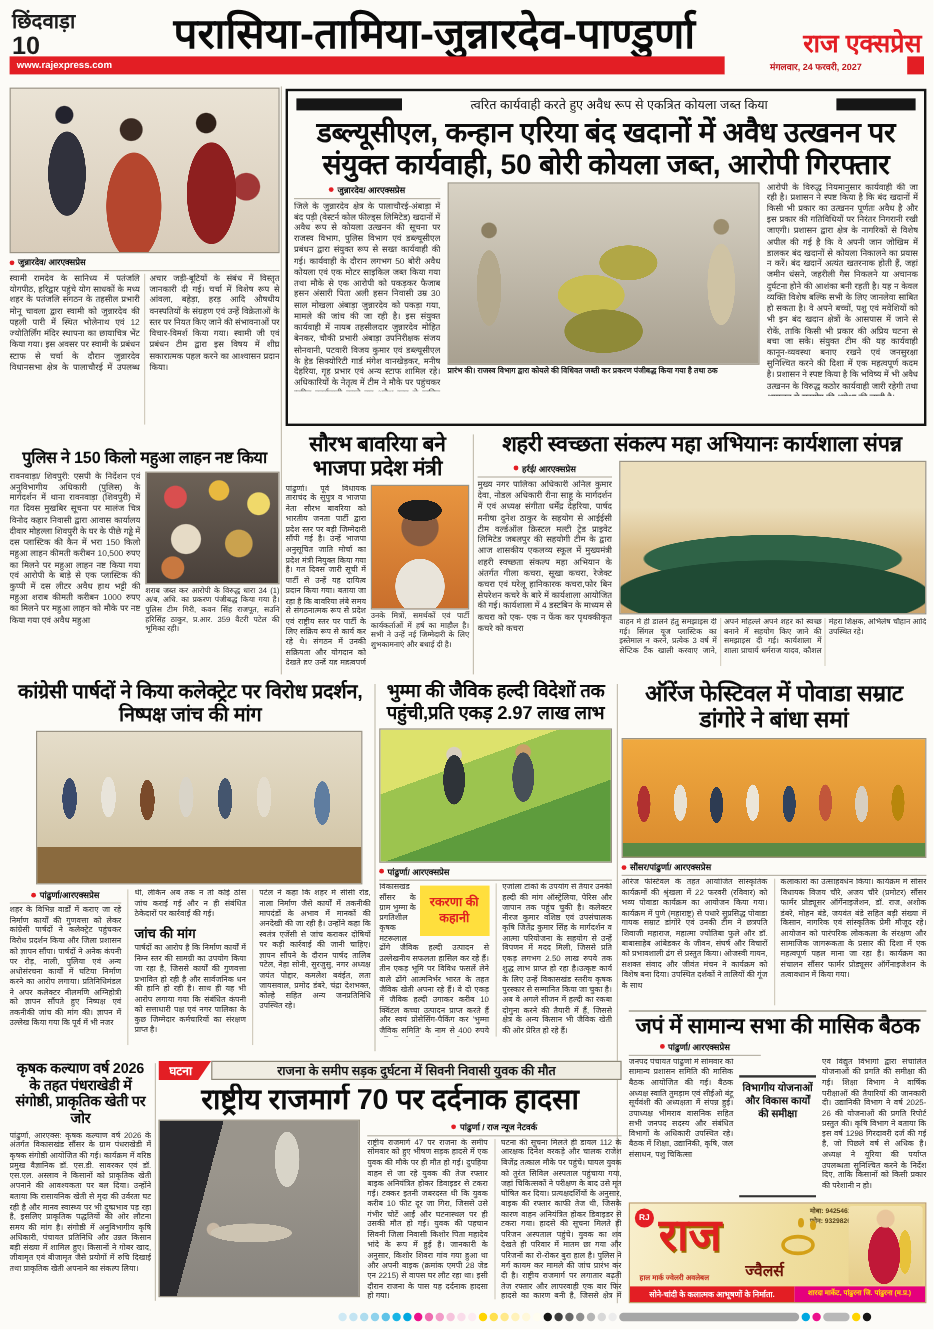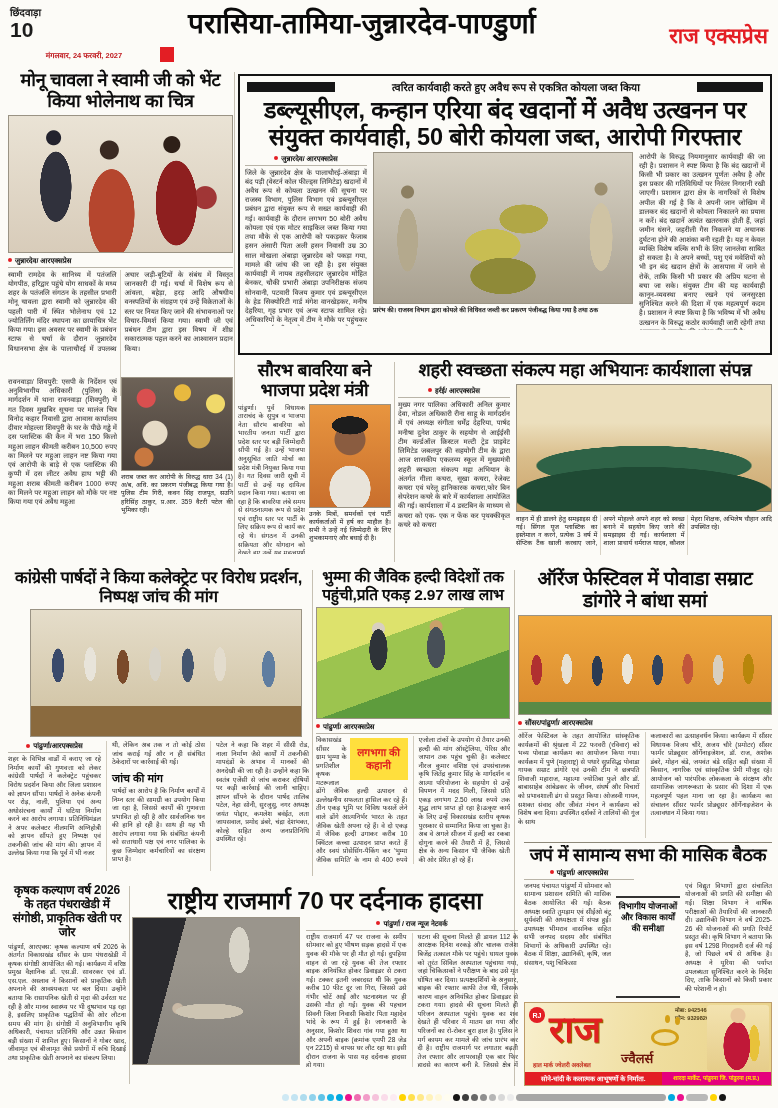--- a/index.html
+++ b/index.html
@@ -14,34 +14,34 @@
 .dateline{display:flex;align-items:center;justify-content:center;gap:3px;font-size:7px;font-weight:700;color:#111;margin:2px 0;border-bottom:1px solid #b9b4a8;padding-bottom:2px}
 .dateline.dl-left{justify-content:flex-start}
 .dot{width:4px;height:4px;border-radius:50%;background:#e31e24;flex:none}
 .photo{border:1px solid #9a9384;background-size:cover}
 .vdiv{position:absolute;width:1px;background:#c6c0b2}
 .cols{display:flex;gap:5px}
 .cols>*{flex:1;min-width:0}
 .cols.sep>*+*{border-left:1px solid #d2ccbe;padding-left:5px}
 
 .m-edition{position:absolute;left:10px;top:5px;text-align:left}
-.m-ed-name{font-size:10px;font-weight:700}
+.m-ed-name{font-size:17px;font-weight:700}
 .m-ed-num{font-size:21px;font-weight:800;line-height:1}
-.m-title{position:absolute;left:88px;top:3px;width:548px;font-size:28px;font-weight:800;text-align:center;white-space:nowrap;color:#0a0a0a}
+.m-title{position:absolute;left:88px;top:3px;width:548px;font-size:35px;font-weight:800;text-align:center;white-space:nowrap;color:#0a0a0a}
 .m-brand{position:absolute;right:10px;top:21px;font-size:21px;font-weight:800;color:#e31e24;white-space:nowrap}
 .m-bar{position:absolute;left:8px;right:8px;top:47px;height:15px;display:flex}
 .m-bar-red{flex:1;background:#e31e24;color:#fff;font-size:8px;font-weight:700;display:flex;align-items:center;padding-left:6px}
 .m-bar-date{width:152px;background:#fcfbf7;color:#c01a1f;font-size:7.5px;font-weight:700;display:flex;align-items:center;justify-content:center}
 .m-bar-sq{width:14px;background:#e31e24}
 
 .lead-box{border:2px solid #141414;padding:3px 5px;background:#fcfbf7}
 .kicker{display:flex;align-items:center;gap:6px;margin:1px 2px}
 .kicker .bar{height:10px;background:#161616}
 .kicker .bl{width:88px}.kicker .br{width:66px}
-.kicker-text{flex:1;text-align:center;font-size:10.5px;font-weight:700;color:#111;white-space:nowrap;overflow:hidden}
+.kicker-text{flex:1;text-align:center;font-size:10.5px;font-weight:400;color:#111;white-space:nowrap;overflow:hidden}
 
 .success-box{float:right;width:58px;background:#ffdf3d;color:#e02020;font-weight:800;font-size:10.5px;line-height:1.25;text-align:center;padding:8px 2px;margin:2px 0 2px 3px}
 
 .pullquote{width:64px;flex:none;margin-top:14px;border-top:2px solid #333;border-bottom:2px solid #333;padding:3px 1px;font-size:8.5px;font-weight:800;text-align:center;line-height:1.3;color:#101010}
 
 .acc-head{display:flex;height:16px}
 .acc-label{background:#e31e24;color:#fff;font-weight:800;font-size:10px;display:flex;align-items:center;padding:0 16px 0 9px;clip-path:polygon(0 0,100% 0,calc(100% - 11px) 100%,0 100%)}
 .acc-strip{flex:1;border:1px solid #8d8878;background:#f0ede3;font-weight:800;font-size:10.5px;color:#191919;display:flex;align-items:center;justify-content:center;white-space:nowrap;overflow:hidden}
 
 .ad{border:1px solid #bd9d6a;background:linear-gradient(100deg,#f8efcd,#efdd9d 55%,#e9d28a);position:relative;overflow:hidden}
@@ -139,27 +139,27 @@
 <div class="page">
 
   <div>
     <div class="m-edition">
       <div class="m-ed-name">छिंदवाड़ा</div>
       <div class="m-ed-num">10</div>
     </div>
     <div class="m-title">परासिया-तामिया-जुन्नारदेव-पाण्डुर्णा</div>
     <div class="m-brand">राज एक्सप्रेस</div>
     <div class="m-bar">
+      <div class="m-bar-red">www.rajexpress.com</div>
       <div class="m-bar-date">मंगलवार, 24 फरवरी, 2027</div>
       <div class="m-bar-sq"></div>
     </div>
   </div>
 
   <div class="abs" style="left:8px;top:70px;width:225px;height:302px">
-    <h2 class="hl" style="font-size:18px">मोनू चावला ने स्वामी जी को भेंट किया भोलेनाथ का चित्र</h2>
     <div class="photo ph-ramdev" style="height:138px;margin-top:3px"></div>
     <div class="dateline dl-left" style="margin-top:3px">
       <span class="dot"></span>
       <span>जुन्नारदेव/ आरएक्सप्रेस</span>
     </div>
     <div class="bt" style="columns:2;column-gap:8px;column-rule:1px solid #d2ccbe;height:126px;overflow:hidden">स्वामी रामदेव के सानिध्य में पतंजलि योगपीठ, हरिद्वार पहुंचे योग साधकों के मध्य शहर के पतंजलि संगठन के तहसील प्रभारी मोनू चावला द्वारा स्वामी को जुन्नारदेव की पहली पारी में स्थित भोलेनाथ एवं 12 ज्योतिर्लिंग मंदिर स्थापना का छायाचित्र भेंट किया गया। इस अवसर पर स्वामी के प्रबंधन स्टाफ से चर्चा के दौरान जुन्नारदेव विधानसभा क्षेत्र के पालाचौरई में उपलब्ध अचार जड़ी-बूटियों के संबंध में विस्तृत जानकारी दी गई। चर्चा में विशेष रूप से आंवला, बहेड़ा, हरड़ आदि औषधीय वनस्पतियों के संग्रहण एवं उन्हें विक्रेताओं के स्तर पर नियत किए जाने की संभावनाओं पर विचार-विमर्श किया गया। स्वामी जी एवं प्रबंधन टीम द्वारा इस विषय में शीघ्र सकारात्मक पहल करने का आश्वासन प्रदान किया।</div>
   </div>
 
   <div class="vdiv" style="left:234px;top:72px;height:490px"></div>
 
@@ -182,20 +182,21 @@
         <div class="photo ph-coal" style="height:152px"></div>
         <div class="caption" style="margin-top:2px;font-weight:700">प्रारंभ की। राजस्व विभाग द्वारा कोयले की विधिवत जब्ती कर प्रकरण पंजीबद्ध किया गया है तथा ठक</div>
       </div>
       <div style="flex:1;min-width:0">
         <div class="bt" style="height:178px;overflow:hidden">आरोपी के विरुद्ध नियमानुसार कार्यवाही की जा रही है। प्रशासन ने स्पष्ट किया है कि बंद खदानों में किसी भी प्रकार का उत्खनन पूर्णतः अवैध है और इस प्रकार की गतिविधियों पर निरंतर निगरानी रखी जाएगी। प्रशासन द्वारा क्षेत्र के नागरिकों से विशेष अपील की गई है कि वे अपनी जान जोखिम में डालकर बंद खदानों से कोयला निकालने का प्रयास न करें। बंद खदानें अत्यंत खतरनाक होती हैं, जहां जमीन धंसने, जहरीली गैस निकलने या अचानक दुर्घटना होने की आशंका बनी रहती है। यह न केवल व्यक्ति विशेष बल्कि सभी के लिए जानलेवा साबित हो सकता है। वे अपने बच्चों, पशु एवं मवेशियों को भी इन बंद खदान क्षेत्रों के आसपास में जाने से रोकें, ताकि किसी भी प्रकार की अप्रिय घटना से बचा जा सके। संयुक्त टीम की यह कार्यवाही कानून-व्यवस्था बनाए रखने एवं जनसुरक्षा सुनिश्चित करने की दिशा में एक महत्वपूर्ण कदम है। प्रशासन ने स्पष्ट किया है कि भविष्य में भी अवैध उत्खनन के विरुद्ध कठोर कार्यवाही जारी रहेगी तथा आमजन से सहयोग की अपेक्षा की जाती है।</div>
       </div>
     </div>
   </div>
 
   <div class="abs" style="left:8px;top:374px;width:225px;height:188px">
+    <h2 class="hl" style="font-size:13.5px">पुलिस ने 150 किलो महुआ लाहन नष्ट किया</h2>
     <div style="display:flex;gap:4px;margin-top:3px">
       <div class="bt" style="flex:1;height:160px;overflow:hidden">रावनवाड़ा/ शिवपुरी: एसपी के निर्देशन एवं अनुविभागीय अधिकारी (पुलिस) के मार्गदर्शन में थाना रावनवाड़ा (शिवपुरी) में गत दिवस मुखबिर सूचना पर मालंज चित्र विनोद कहार निवासी द्वारा आवास कार्यालय दीवार मोहल्ला शिवपुरी के घर के पीछे गड्ढे में दस प्लास्टिक की कैन में भरा 150 किलो महुआ लाहन कीमती करीबन 10,500 रुपए का मिलने पर महुआ लाहन नष्ट किया गया एवं आरोपी के बाड़े से एक प्लास्टिक की कुप्पी में दस लीटर अवैध हाथ भट्टी की महुआ शराब कीमती करीबन 1000 रुपए का मिलने पर महुआ लाहन को मौके पर नष्ट किया गया एवं अवैध महुआ</div>
       <div style="width:112px;flex:none">
         <div class="photo ph-jars" style="height:94px"></div>
         <div class="caption" style="margin-top:2px">शराब जब्त कर आरोपी के विरुद्ध धारा 34 (1) अ/ब, अधि. का प्रकरण पंजीबद्ध किया गया है। पुलिस टीम गिरी, कवन सिंह राजपूत, सउनि हरिसिंह ठाकुर, प्र.आर. 359 वैटरी पटेल की भूमिका रही।</div>
       </div>
     </div>
   </div>
 
   <div class="abs" style="left:238px;top:360px;width:153px;height:202px">
@@ -254,21 +255,21 @@
 
   <div class="abs" style="left:316px;top:568px;width:194px;height:310px">
     <h2 class="hl" style="font-size:15.5px">भुम्मा की जैविक हल्दी विदेशों तक पहुंची,प्रति एकड़ 2.97 लाख लाभ</h2>
     <div class="photo ph-haldi" style="height:112px;margin-top:3px"></div>
     <div class="dateline dl-left" style="margin-top:3px">
       <span class="dot"></span>
       <span>पांढुर्णा/ आरएक्सप्रेस</span>
     </div>
     <div class="cols sep" style="height:128px;overflow:hidden">
       <div>
-        <div class="success-box">लगभगा की कहानी</div>
+        <div class="success-box">रकरणा की कहानी</div>
         <div class="bt-sm">विकासखंड सौंसर के ग्राम भुम्मा के प्रगतिशील कृषक मटरूलाल ढोंगे जैविक हल्दी उत्पादन से उल्लेखनीय सफलता हासिल कर रहे हैं। तीन एकड़ भूमि पर विविध फसलें लेने वाले ढोंगे आत्मनिर्भर भारत के तहत जैविक खेती अपना रहे हैं। वे दो एकड़ में जैविक हल्दी उगाकर करीब 10 क्विंटल कच्चा उत्पादन प्राप्त करते हैं और स्वयं प्रोसेसिंग-पैकिंग कर 'भुम्मा जैविक समिति' के नाम से 400 रुपये प्रति किलो की दर से स्थानीय बाजार, मेले और जैविक हॉट बाजार में बिक्री करते हैं।व्यापारियों, फार्मीकम्पोस्ट व</div>
       </div>
       <div>
         <div class="bt-sm">एजोला टांकों के उपयोग से तैयार उनकी हल्दी की मांग ऑस्ट्रेलिया, पेरिस और जापान तक पहुंच चुकी है। कलेक्टर नीरज कुमार वशिष्ठ एवं उपसंचालक कृषि जितेंद्र कुमार सिंह के मार्गदर्शन व आत्मा परियोजना के सहयोग से उन्हें विपणन में मदद मिली, जिससे प्रति एकड़ लगभग 2.50 लाख रुपये तक शुद्ध लाभ प्राप्त हो रहा है।उत्कृष्ट कार्य के लिए उन्हें विकासखंड स्तरीय कृषक पुरस्कार से सम्मानित किया जा चुका है। अब वे अगले सीजन में हल्दी का रकबा दोगुना करने की तैयारी में हैं, जिससे क्षेत्र के अन्य किसान भी जैविक खेती की ओर प्रेरित हो रहे हैं।</div>
       </div>
     </div>
   </div>
 
   <div class="vdiv" style="left:514px;top:570px;height:516px"></div>
 
@@ -318,20 +319,24 @@
   </div>
 
   <div class="vdiv" style="left:129px;top:886px;height:198px"></div>
 
   <div class="abs" style="left:8px;top:884px;width:118px;height:200px">
     <h2 class="hl" style="font-size:12px">कृषक कल्याण वर्ष 2026 के तहत पंधराखेडी में संगोष्ठी, प्राकृतिक खेती पर जोर</h2>
     <div class="bt-sm" style="margin-top:3px;height:146px;overflow:hidden">पांढुर्णा, आरएक्स: कृषक कल्याण वर्ष 2026 के अंतर्गत विकासखंड सौंसर के ग्राम पंधराखेडी में कृषक संगोष्ठी आयोजित की गई। कार्यक्रम में वरिष्ठ प्रमुख वैज्ञानिक डॉ. एस.डी. सावरकर एवं डॉ. एस.एल. अस्लाव ने किसानों को प्राकृतिक खेती अपनाने की आवश्यकता पर बल दिया। उन्होंने बताया कि रासायनिक खेती से मृदा की उर्वरता घट रही है और मानव स्वास्थ्य पर भी दुष्प्रभाव पड़ रहा है, इसलिए प्राकृतिक पद्धतियों की ओर लौटना समय की मांग है। संगोष्ठी में अनुविभागीय कृषि अधिकारी, पंचायत प्रतिनिधि और उन्नत किसान बड़ी संख्या में शामिल हुए। किसानों ने गोबर खाद, जीवामृत एवं बीजामृत जैसे प्रयोगों में रुचि दिखाई तथा प्राकृतिक खेती अपनाने का संकल्प लिया।</div>
   </div>
 
   <div class="abs" style="left:132px;top:884px;width:386px;height:202px">
+    <div class="acc-head">
+      <div class="acc-label">घटना</div>
+      <div class="acc-strip">राजना के समीप सड़क दुर्घटना में सिवनी निवासी युवक की मौत</div>
+    </div>
     <h1 class="hl" style="font-size:24px;margin:3px 0 2px;white-space:nowrap;overflow:hidden">राष्ट्रीय राजमार्ग 70 पर दर्दनाक हादसा</h1>
     <div style="display:flex;gap:6px">
       <div class="photo ph-accident" style="width:168px;height:148px;flex:none"></div>
       <div style="flex:1;min-width:0">
         <div class="dateline">
           <span class="dot"></span>
           <span>पांढुर्णा / राज न्यूज नेटवर्क</span>
         </div>
         <div class="cols sep" style="height:134px;overflow:hidden">
           <div class="bt-sm">राष्ट्रीय राजमार्ग 47 पर राजना के समीप सोमवार को हुए भीषण सड़क हादसे में एक युवक की मौके पर ही मौत हो गई। दुपहिया वाहन से जा रहे युवक की तेज रफ्तार बाइक अनियंत्रित होकर डिवाइडर से टकरा गई। टक्कर इतनी जबरदस्त थी कि युवक करीब 10 फीट दूर जा गिरा, जिससे उसे गंभीर चोटें आईं और घटनास्थल पर ही उसकी मौत हो गई। युवक की पहचान सिवनी जिला निवासी किशोर पिता महादेव भांदे के रूप में हुई है। जानकारी के अनुसार, किशोर शिवरा गांव गया हुआ था और अपनी बाइक (क्रमांक एमपी 28 जेड एन 2215) से वापस घर लौट रहा था। इसी दौरान राजना के पास यह दर्दनाक हादसा हो गया।</div>

